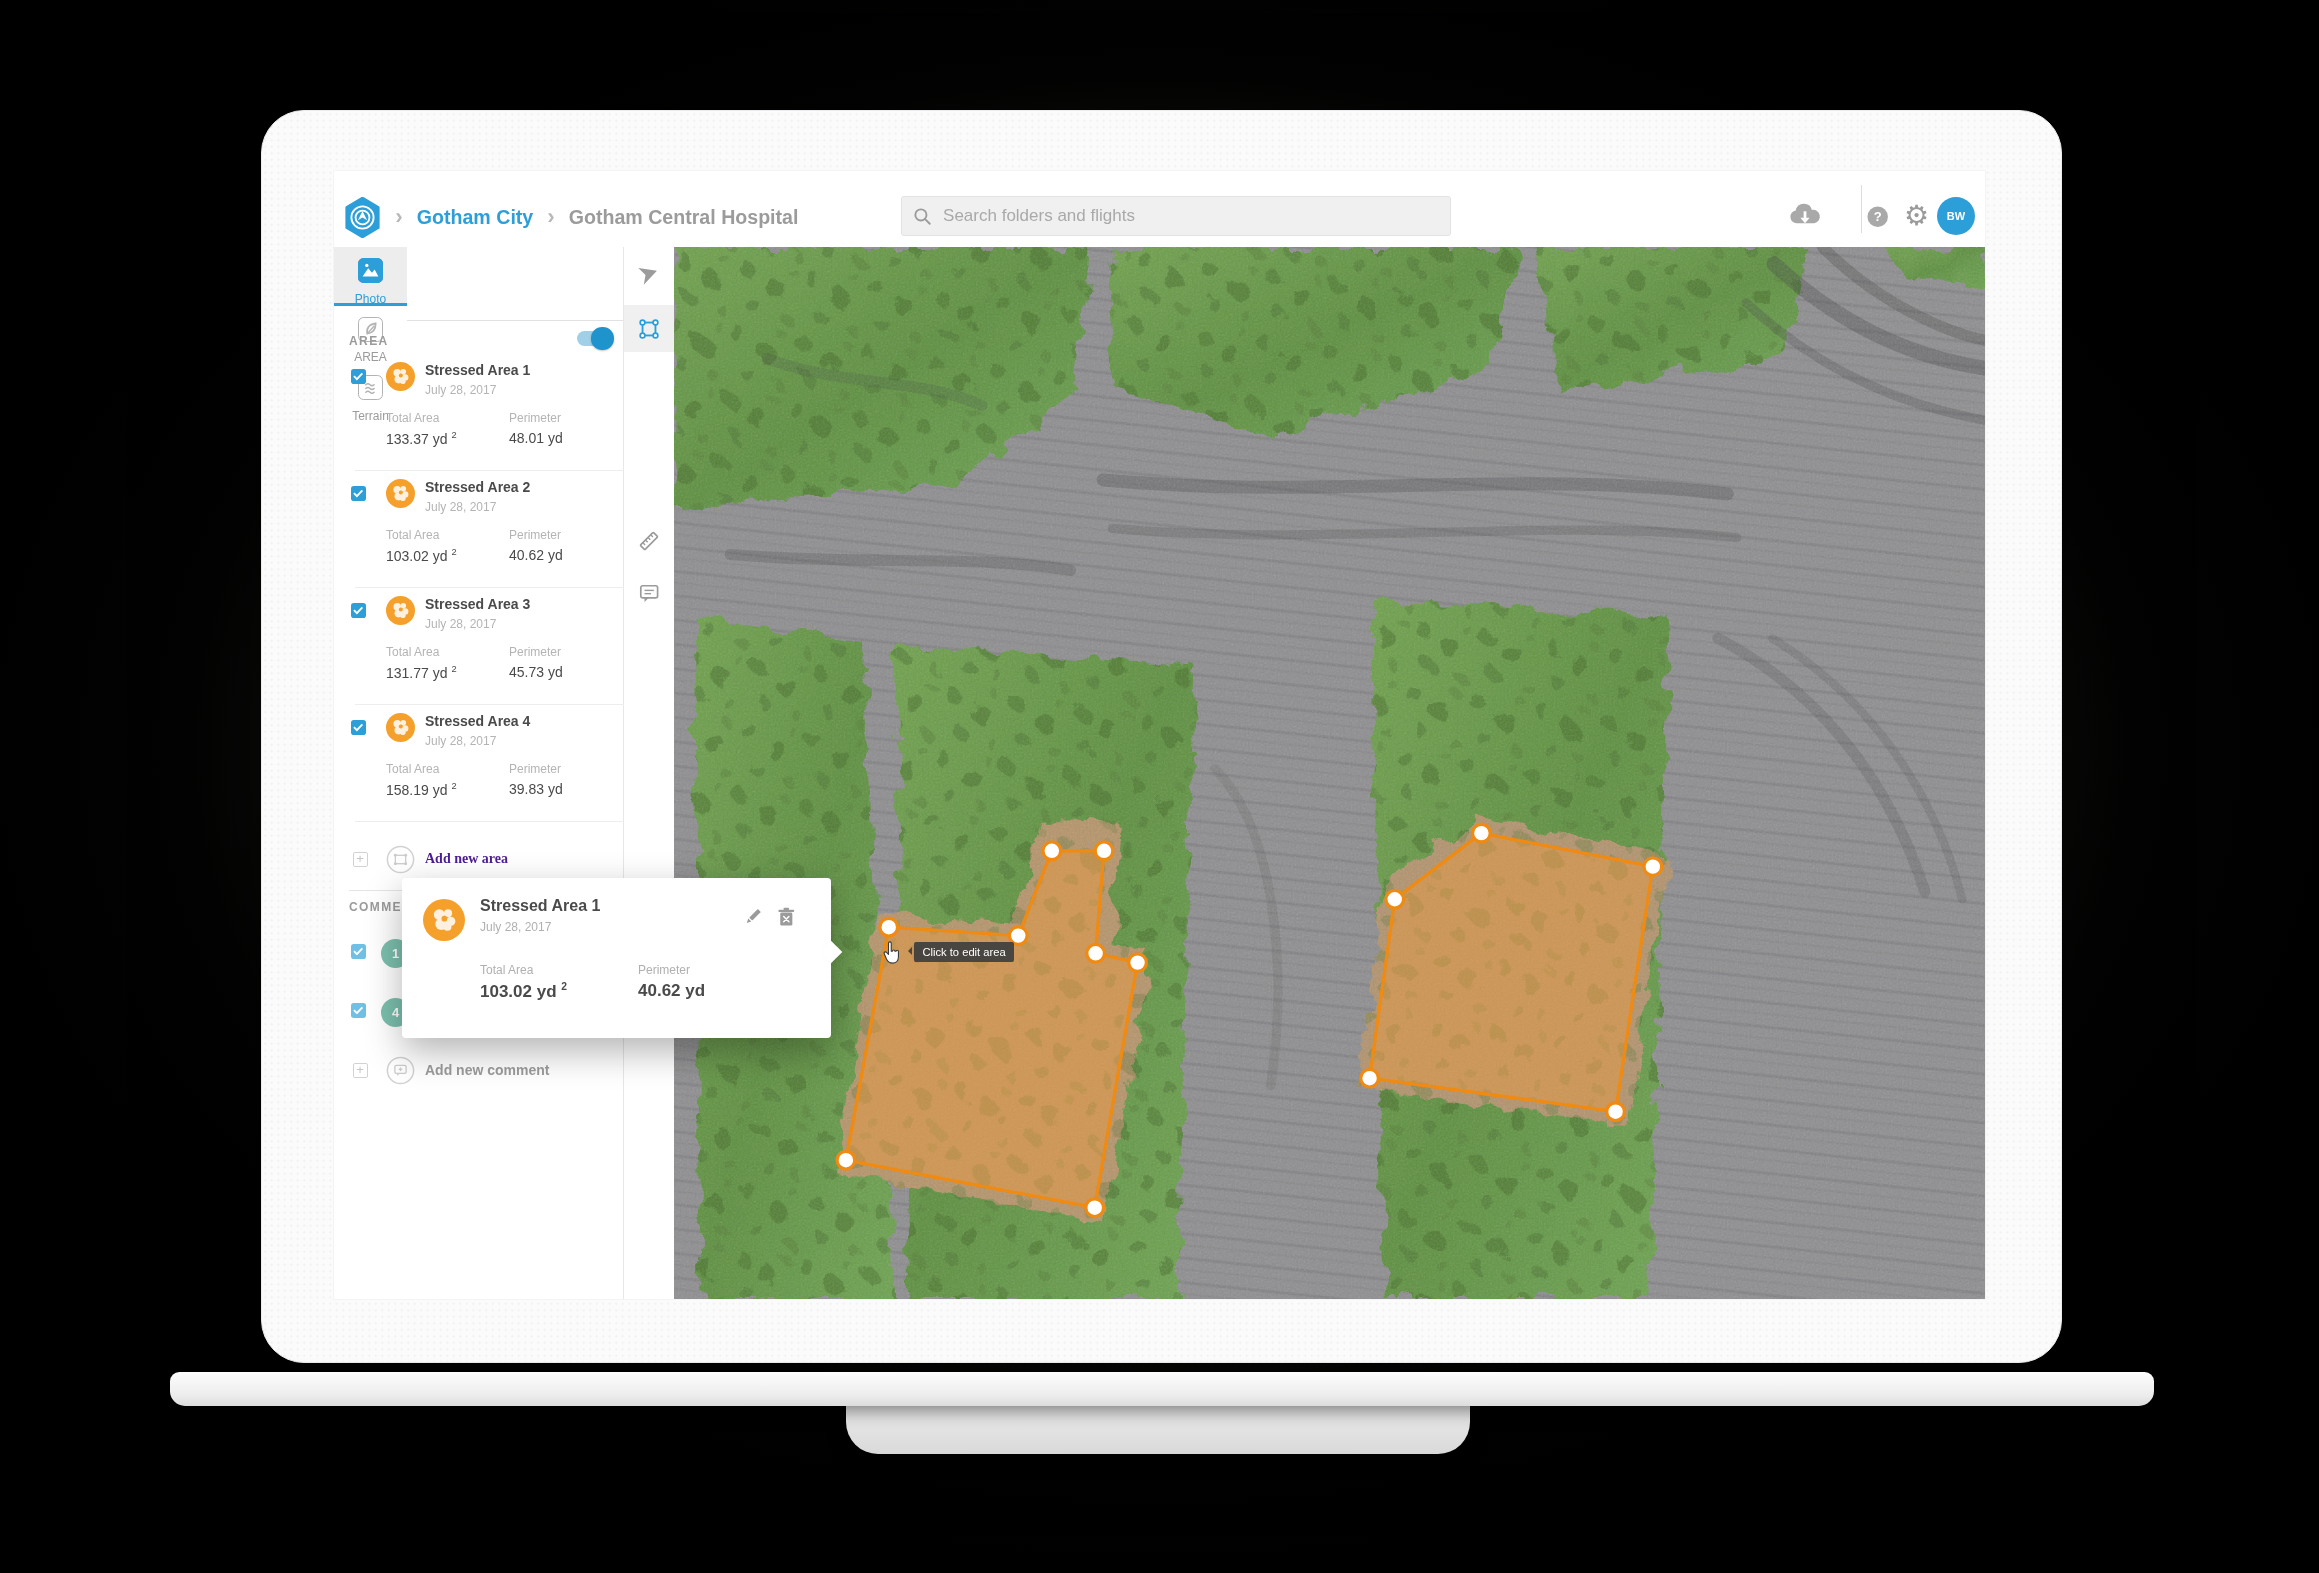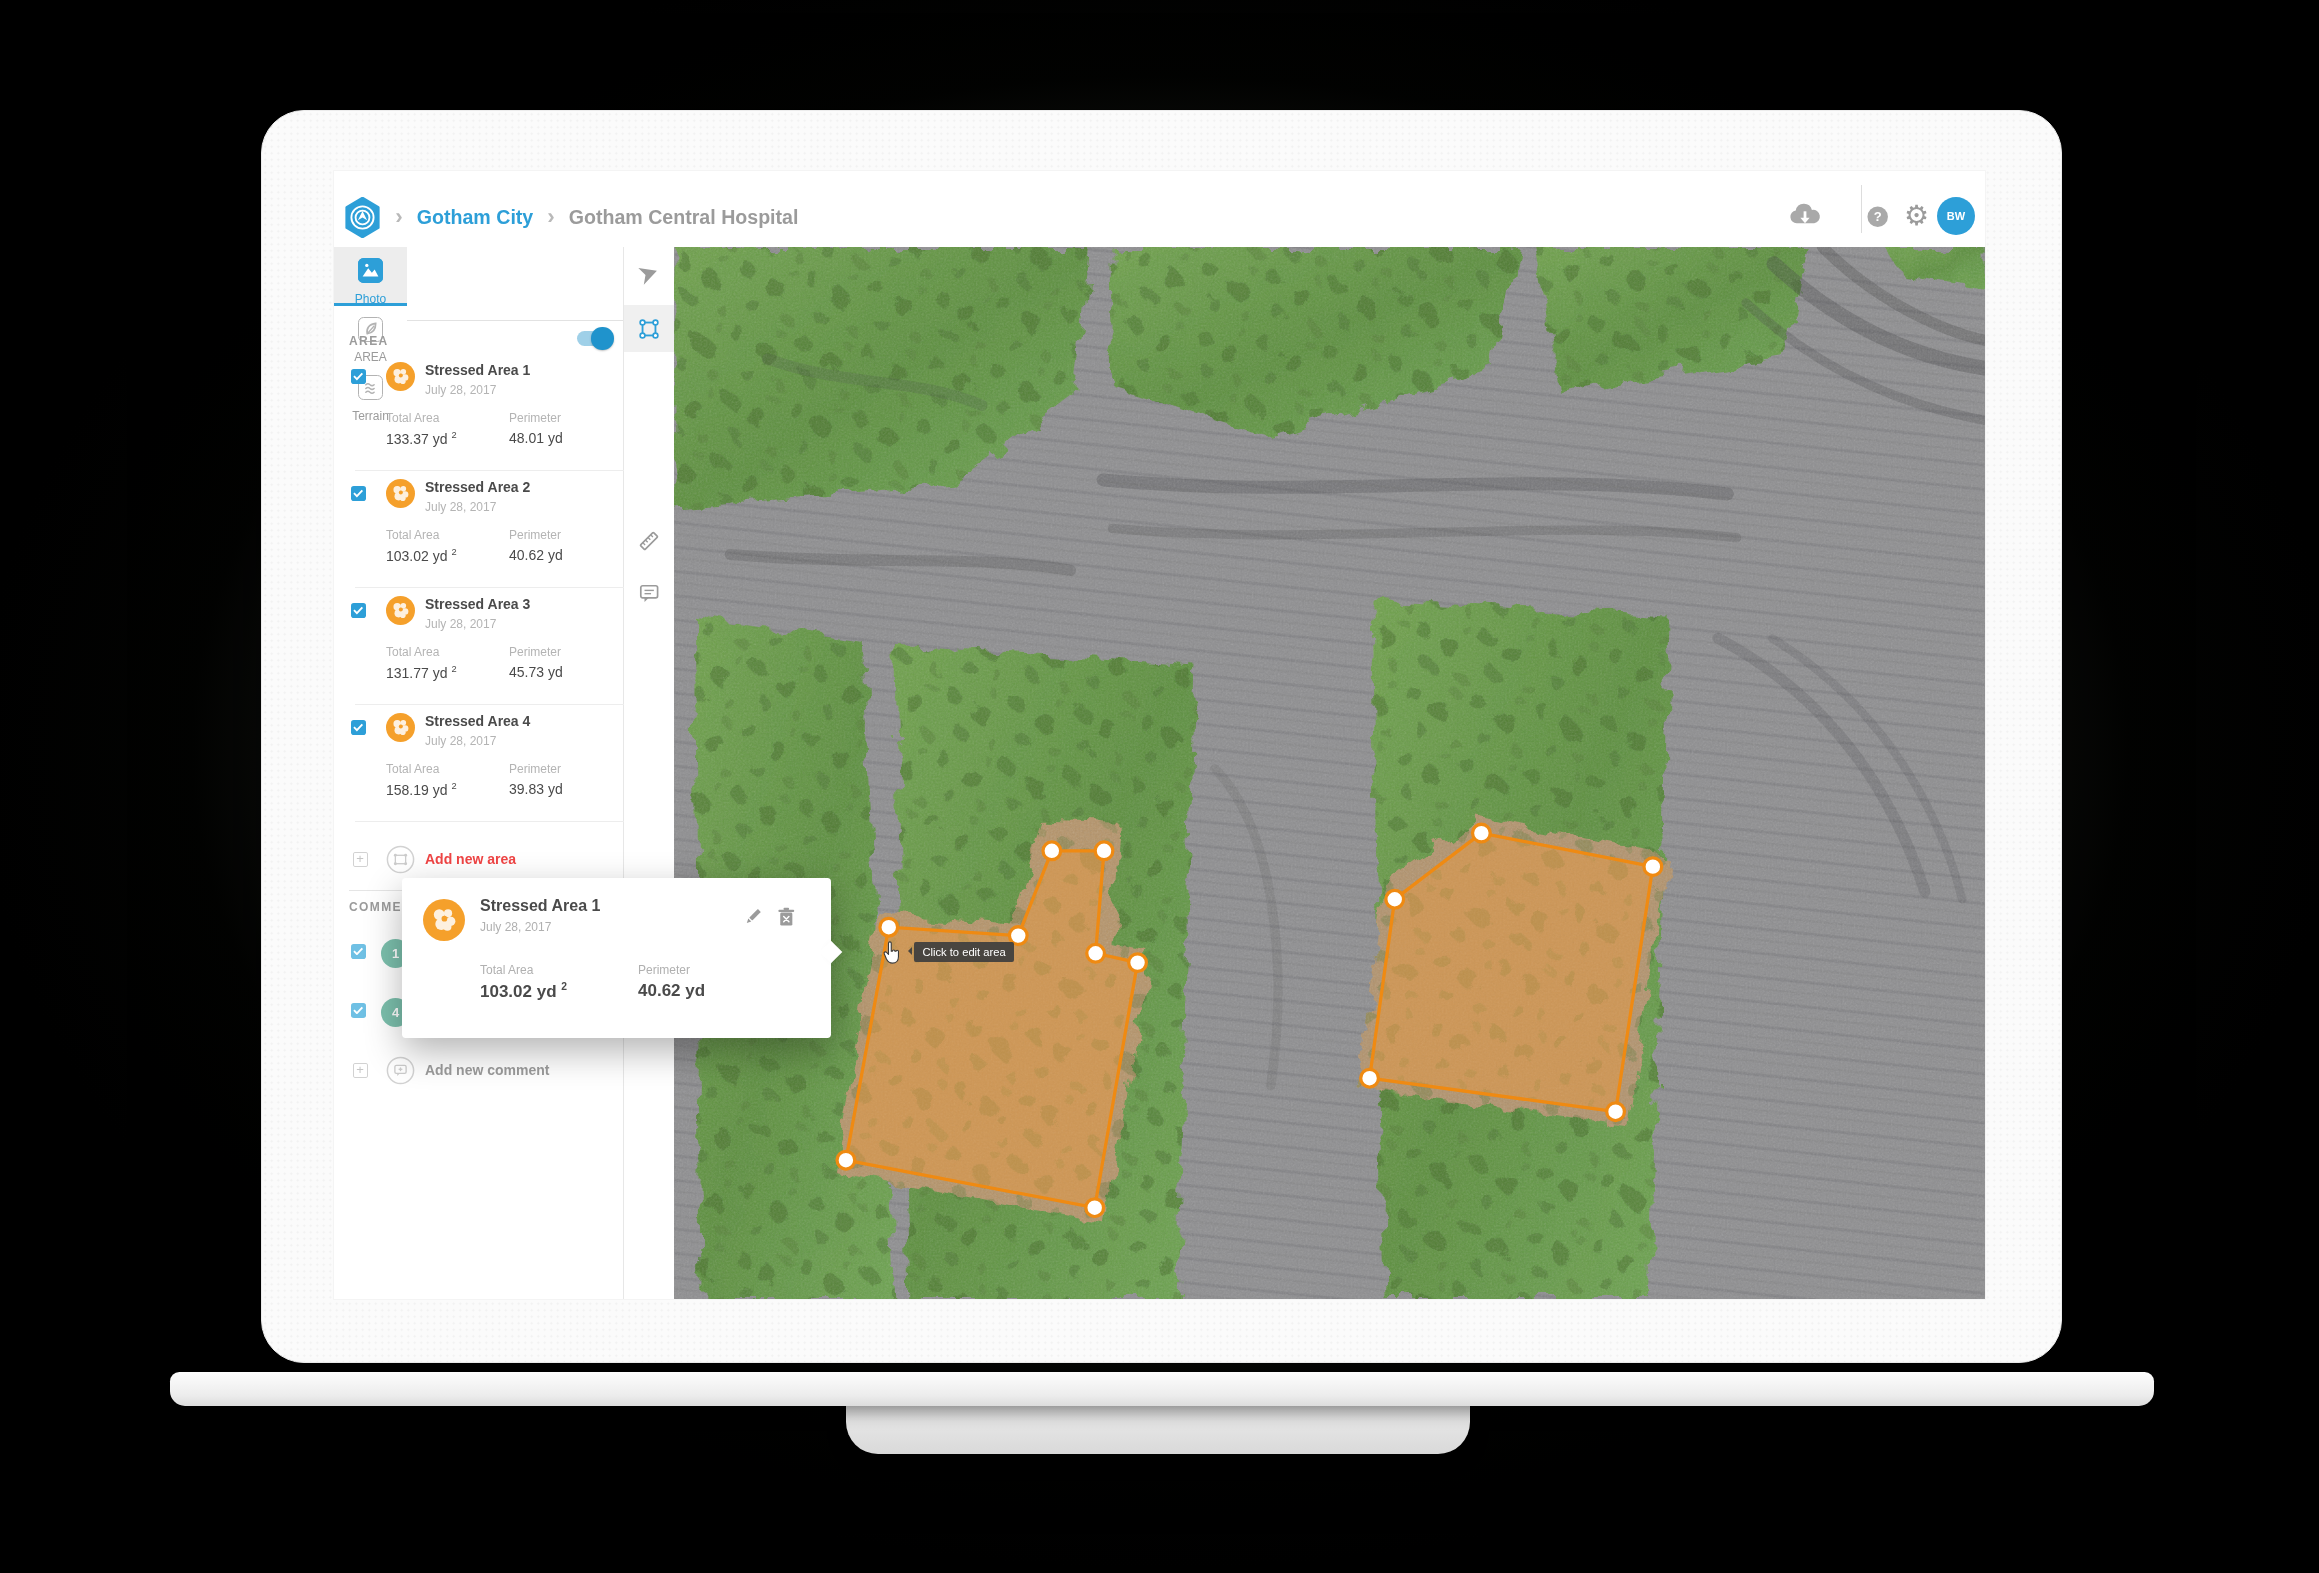--- a/index.html
+++ b/index.html
@@ -57,21 +57,21 @@
   .ai-title{position:absolute;left:91px;top:8.4px;font-size:14px;font-weight:600;color:#4a4a4a;}
   .ai-date{position:absolute;left:91px;top:29px;font-size:12px;color:#b4b4b4;}
   .ai-lbl{position:absolute;top:57px;font-size:12px;color:#b4b4b4;}
   .ai-val{position:absolute;top:76px;font-size:14px;font-weight:400;color:#4a4a4a;}
   .ai-val sup{font-size:9.3px;}
   .pos1{left:52px;} .pos2{left:175px;}
   .add-row{position:absolute;left:0;width:290px;height:32px;cursor:pointer;}
   .plusbox{position:absolute;left:18.6px;top:8.4px;width:15px;height:15px;border:0.9px solid #d2d2d2;border-radius:1.9px;color:#c6c6c6;font-size:13px;line-height:12px;text-align:center;}
   .circ-ic{position:absolute;left:52px;top:0.9px;width:29px;height:29px;}
   .add-label{position:absolute;left:91px;top:6.5px;font-size:14px;font-weight:600;}
-  .add-area-label{color:#ef4444;}
+  .add-area-label{color:#4c1d95;font-family:Liberation Serif, serif;}
   .add-comment-label{color:#9b9b9b;}
   .side-divider{position:absolute;left:15px;right:0;height:0.9px;background:#e5e5e5;}
   .c-row{position:absolute;left:0;width:290px;height:47px;cursor:pointer;}
   .c-row .cbx{left:17px;top:7.5px;}
   .c-badge{position:absolute;left:47px;top:2.8px;width:29px;height:29px;border-radius:50%;background:var(--teal);color:#fff;font-size:13px;font-weight:700;display:flex;align-items:center;justify-content:center;}
   
   .toolcol{position:absolute;left:290px;top:76px;width:50px;height:1052px;background:#fff;}
   .tool{position:absolute;left:0;width:50px;height:47px;display:flex;align-items:center;justify-content:center;cursor:pointer;}
   .tool.active{background:#f0f0f0;}
   
@@ -108,20 +108,27 @@
             <circle cx="20" cy="22" r="12" fill="none" stroke="#fff" stroke-width="2"></circle>
             <circle cx="20" cy="22" r="7.5" fill="none" stroke="#fff" stroke-width="2"></circle>
             <polygon points="20,15 25,25 20,22 15,25" fill="#fff"></polygon>
           </svg>
           <span class="crumb-sep">›</span>
           <a class="crumb-link">Gotham City</a>
           <span class="crumb-sep">›</span>
           <span class="crumb-current">Gotham Central Hospital</span>
         </div>
 
+        <div class="searchbox">
+          <svg width="18.6" height="18.6" viewBox="0 0 20 20">
+            <circle cx="8.5" cy="8.5" r="6" fill="none" stroke="#9b9b9b" stroke-width="2"></circle>
+            <line x1="13" y1="13" x2="18" y2="18" stroke="#9b9b9b" stroke-width="2" stroke-linecap="round"></line>
+          </svg>
+          <input type="text" placeholder="Search folders and flights" style="">
+        </div>
 
         <svg class="tb-icon" style="left:1454px;top:32px;" width="34" height="24" viewBox="0 0 36 26">
           <path d="M9 22 a7 7 0 0 1 -1 -13.9 A9 9 0 0 1 25.5 7.5 A6.5 6.5 0 0 1 28 22 Z" fill="#a9a9a9"></path>
           <line x1="18" y1="9" x2="18" y2="19" stroke="#fff" stroke-width="3"></line>
           <polygon points="13,16 23,16 18,22" fill="#fff"></polygon>
         </svg>
         <div class="tb-divider"></div>
         <svg class="tb-icon" style="left:1533px;top:35px;" width="21.4" height="21.4" viewBox="0 0 23 23">
           <circle cx="11.5" cy="11.5" r="11" fill="#a9a9a9"></circle>
           <text x="11.5" y="16.5" font-size="14" font-weight="bold" fill="#fff" text-anchor="middle" font-family="Liberation Sans, sans-serif">?</text>

